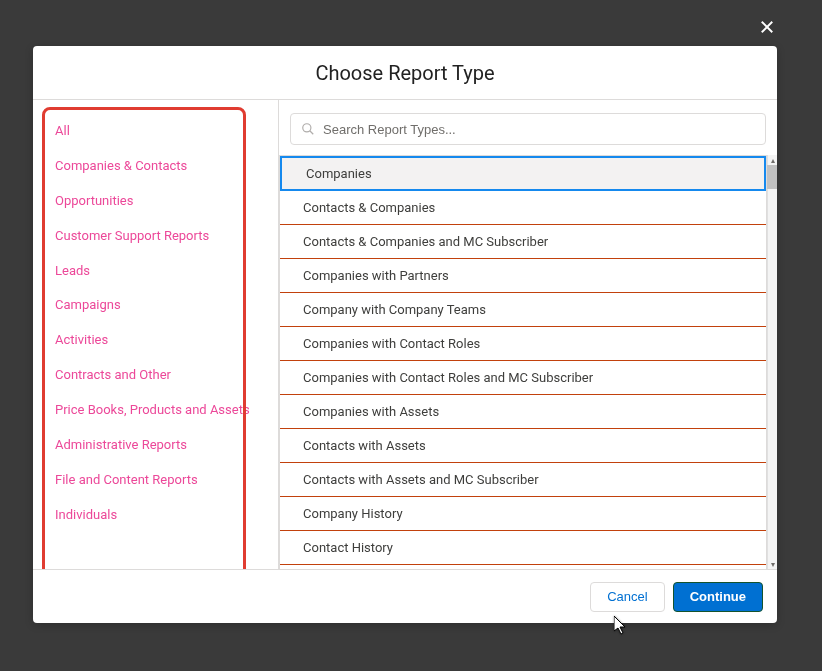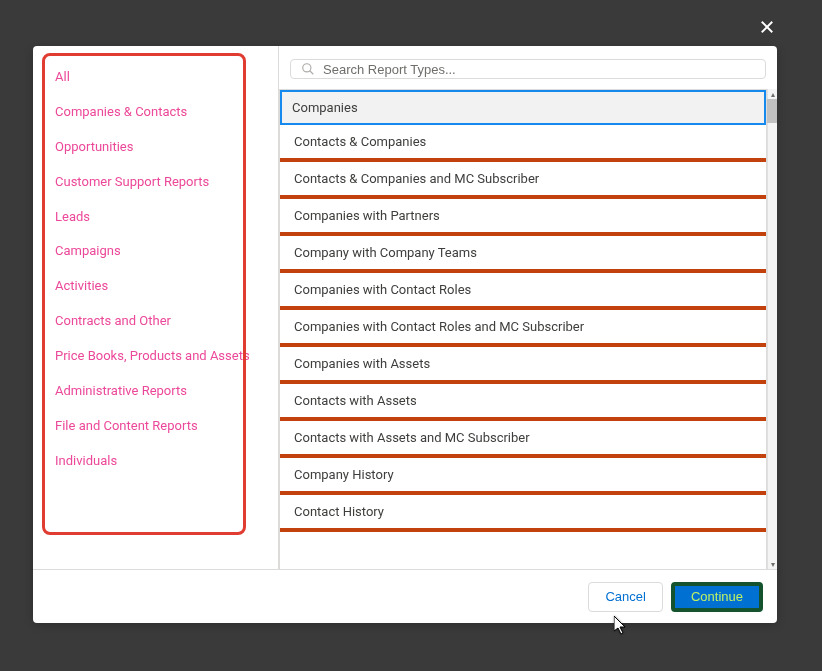--- a/index.html
+++ b/index.html
@@ -90,21 +90,21 @@
       display: flex;
       flex-direction: column;
       position: relative;
     }
     .search-wrap {
       padding: 13px 11px 10px 11px;
     }
     .search-box {
       border: 1px solid #dddbda;
       border-radius: 4px;
-      height: 20px;
+      height: 32px;
       display: flex;
       align-items: center;
       padding: 0 10px;
     }
     .search-box svg {
       width: 14px;
       height: 14px;
       color: #b0adab;
       flex-shrink: 0;
     }
@@ -127,30 +127,30 @@
       padding-right: 10px;
     }
     .report-list {
       list-style: none;
       border: 1px solid #dddbda;
       border-bottom: none;
       height: 100%;
       overflow: hidden;
     }
     .report-item {
-      padding: 9px 14px;
+      padding: 9px 23px;
       font-size: 13px;
       color: #3e3e3c;
-      border-bottom: 4px solid #c2410c;
+      border-bottom: 1px solid #c2410c;
       cursor: pointer;
     }
     .report-item.selected {
       background: #f3f2f2;
       border: 2px solid #1589ee;
-      padding: 8px 10px;
+      padding: 8px 24px;
     }
     .scrollbar {
       position: absolute;
       right: 0;
       top: 0;
       width: 10px;
       height: 100%;
       background: #f4f4f4;
       border-left: 1px solid #e0e0e0;
     }
@@ -186,22 +186,23 @@
       padding: 0 16px;
       font-size: 13px;
       border-radius: 4px;
       cursor: pointer;
       border: 1px solid #dddbda;
       background: #fff;
       color: #0070d2;
     }
     .btn-primary {
       background: #0070d2;
-      color: #bef264;
-      border: 4px solid #14532d;
+      color: #ffffff;
+      border: 1px solid #14532d;
+      font-weight: bold;
     }
     .cursor {
       position: absolute;
       left: 614px;
       top: 616px;
       pointer-events: none;
     }
     .cursor svg {
       width: 16px;
       height: 20px;
@@ -212,20 +213,23 @@
 <body>
 
 <div class="close-x">
   <svg viewBox="0 0 24 24" fill="none" stroke="currentColor" stroke-width="2.5">
     <line x1="5" y1="5" x2="19" y2="19"></line>
     <line x1="19" y1="5" x2="5" y2="19"></line>
   </svg>
 </div>
 
 <div class="modal">
+  <div class="modal-header">
+    <h1 class="modal-title">Choose Report Type</h1>
+  </div>
 
   <div class="modal-body">
     <nav class="sidebar">
       <div class="sidebar-highlight"></div>
       <ul class="sidebar-list" id="sidebar-list">
           <li class="sidebar-item">All</li>
           <li class="sidebar-item">Companies &amp; Contacts</li>
           <li class="sidebar-item">Opportunities</li>
           <li class="sidebar-item">Customer Support Reports</li>
           <li class="sidebar-item">Leads</li>

